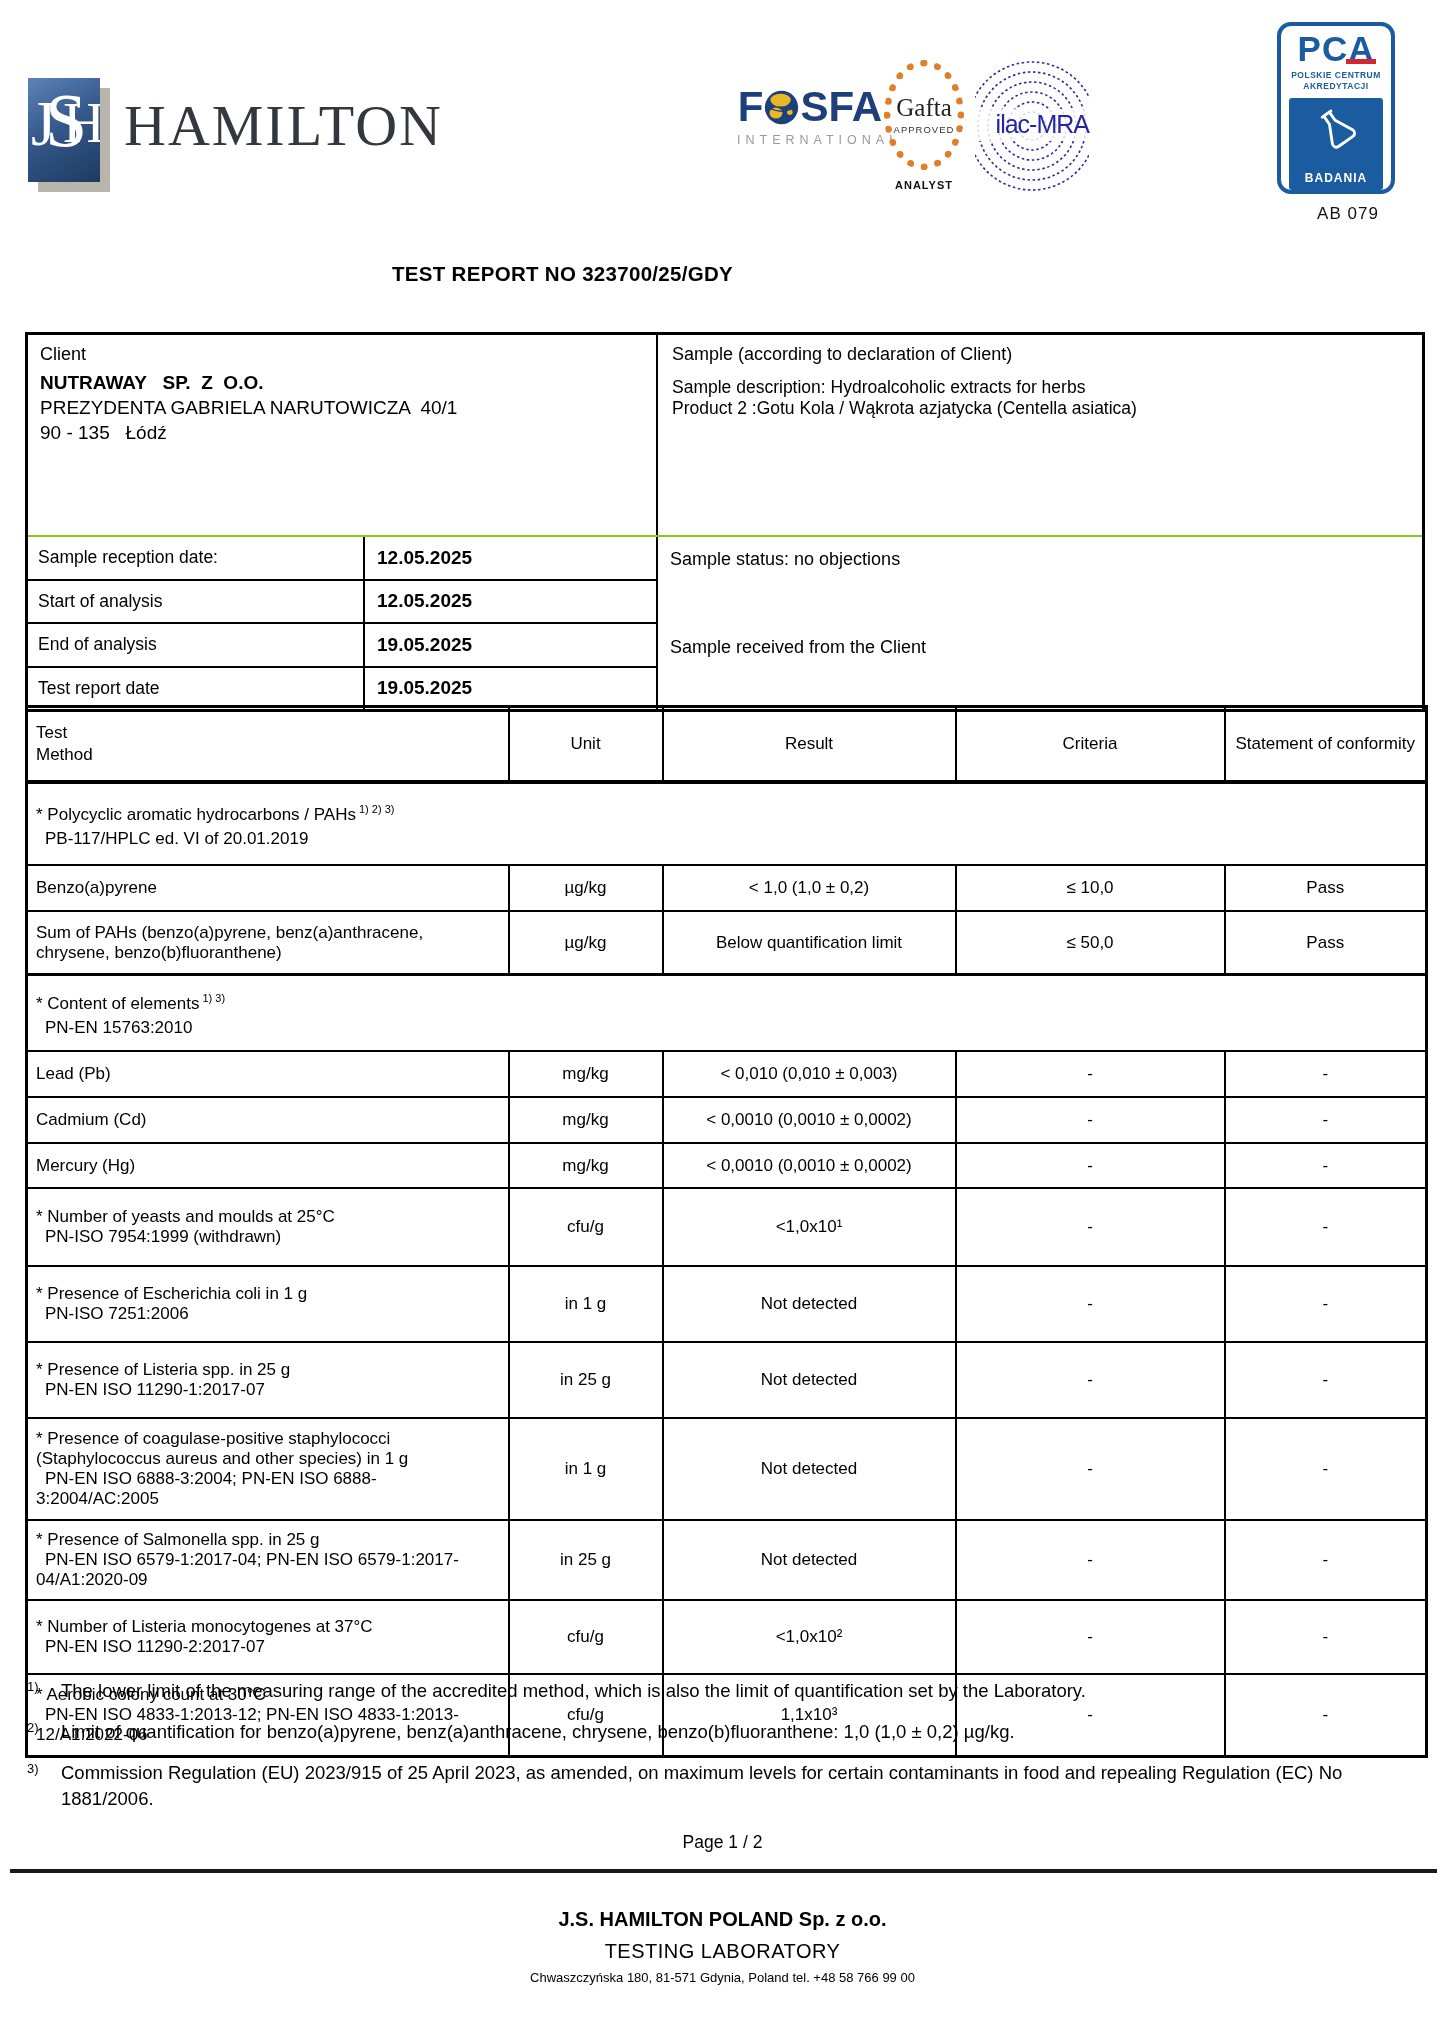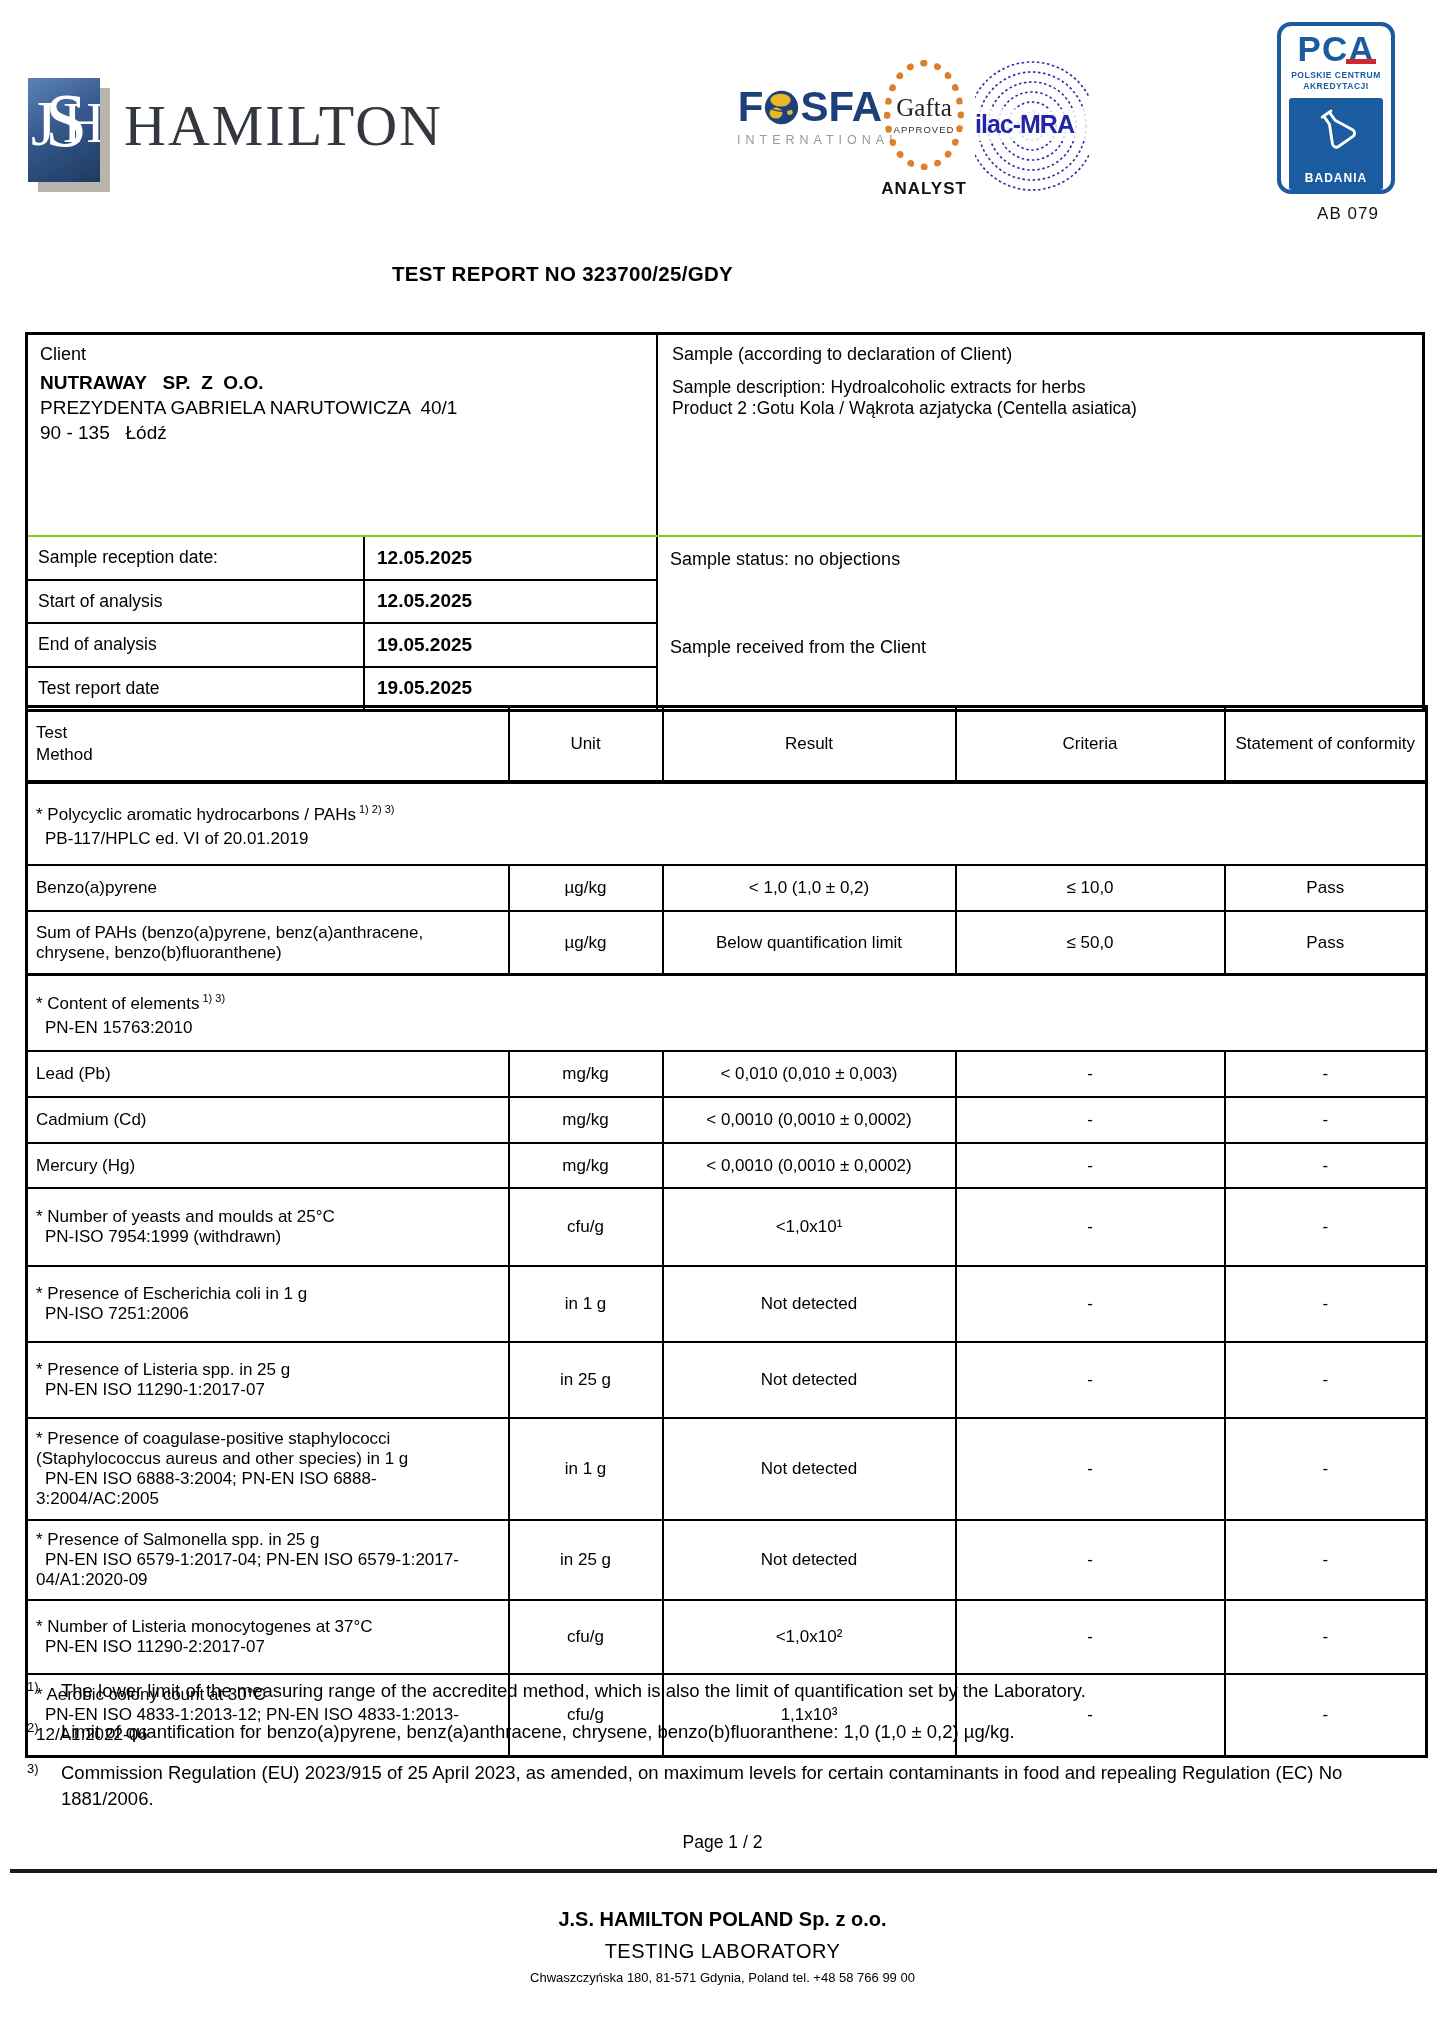--- a/index.html
+++ b/index.html
@@ -21,26 +21,26 @@
   .fosfa{left:737px;top:86px;width:146px;text-align:center;}
   .fosfa-word{display:flex;align-items:center;justify-content:center;
               font-weight:bold;font-size:42px;color:#1d3f7a;line-height:1;}
   .fosfa-sub{margin-top:5px;font-size:12.5px;letter-spacing:5px;color:#9a9a9a;}
 
   .gafta{left:878px;top:60px;width:92px;text-align:center;}
   .wreath{width:80px;height:110px;margin:0 auto;border:7px dotted #de7f2a;border-radius:50%;
           display:flex;flex-direction:column;align-items:center;justify-content:center;box-sizing:border-box;}
   .gafta-name{font-family:"Liberation Serif",serif;font-size:25px;color:#222;line-height:1;}
   .gafta-approved{font-size:9.5px;letter-spacing:1px;color:#333;margin-top:4px;}
-  .gafta-analyst{margin-top:9px;font-size:17px;font-weight:bold;letter-spacing:1px;color:#111;}
+  .gafta-analyst{margin-top:9px;font-size:11px;font-weight:bold;letter-spacing:1px;color:#111;}
 
   .ilac{left:975px;top:52px;width:114px;height:148px;}
   .ilac svg{position:absolute;left:0;top:0;}
-  .ilac-label{position:absolute;left:0;top:58px;width:114px;text-align:left;
-              font-weight:bold;font-size:25px;color:#2424a6;letter-spacing:-1px;}
+  .ilac-label{position:absolute;left:0;top:58px;width:114px;text-align:right;
+              font-weight:normal;font-size:25px;color:#2424a6;letter-spacing:-1px;}
 
   .pca{left:1277px;top:22px;width:142px;text-align:center;}
   .pca-badge{width:118px;height:172px;border:4px solid #1b5ba0;border-radius:14px;
              box-sizing:border-box;background:#fff;padding-top:5px;}
   .pca-name{font-size:35px;font-weight:bold;color:#1b5ba0;line-height:1;letter-spacing:1px;}
   .pca-a{position:relative;display:inline-block;}
   .pca-a::after{content:"";position:absolute;left:-2px;right:-2px;bottom:2px;height:5px;background:#d22630;}
   .pca-sub{font-size:8.5px;font-weight:bold;color:#1b5ba0;letter-spacing:0.5px;line-height:1.35;margin-top:4px;}
   .pca-square{position:relative;width:94px;height:92px;margin:5px auto 0;background:#1b5ba0;border-radius:3px;}
   .pca-square svg{position:absolute;left:25px;top:8px;transform:rotate(-35deg);}

